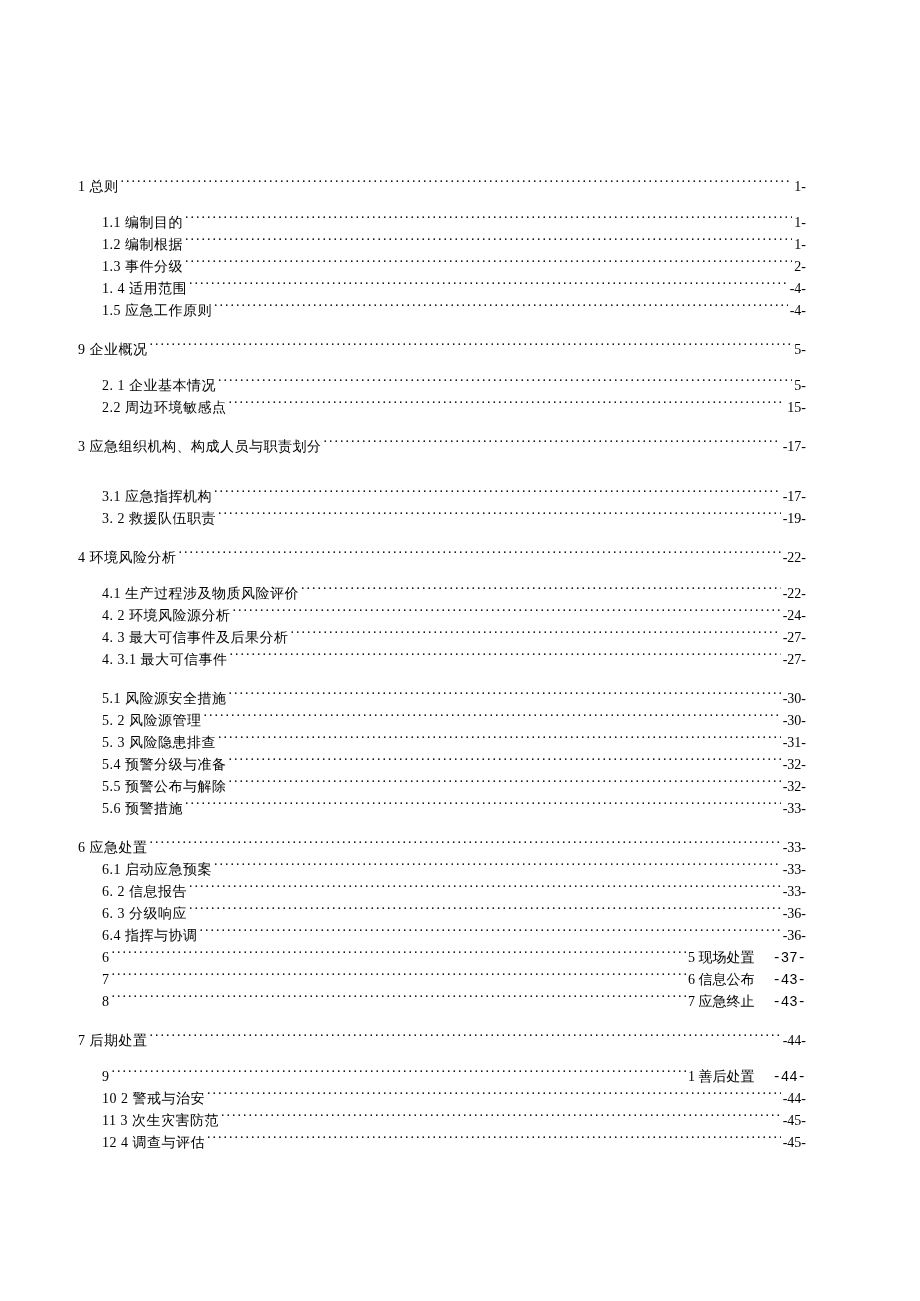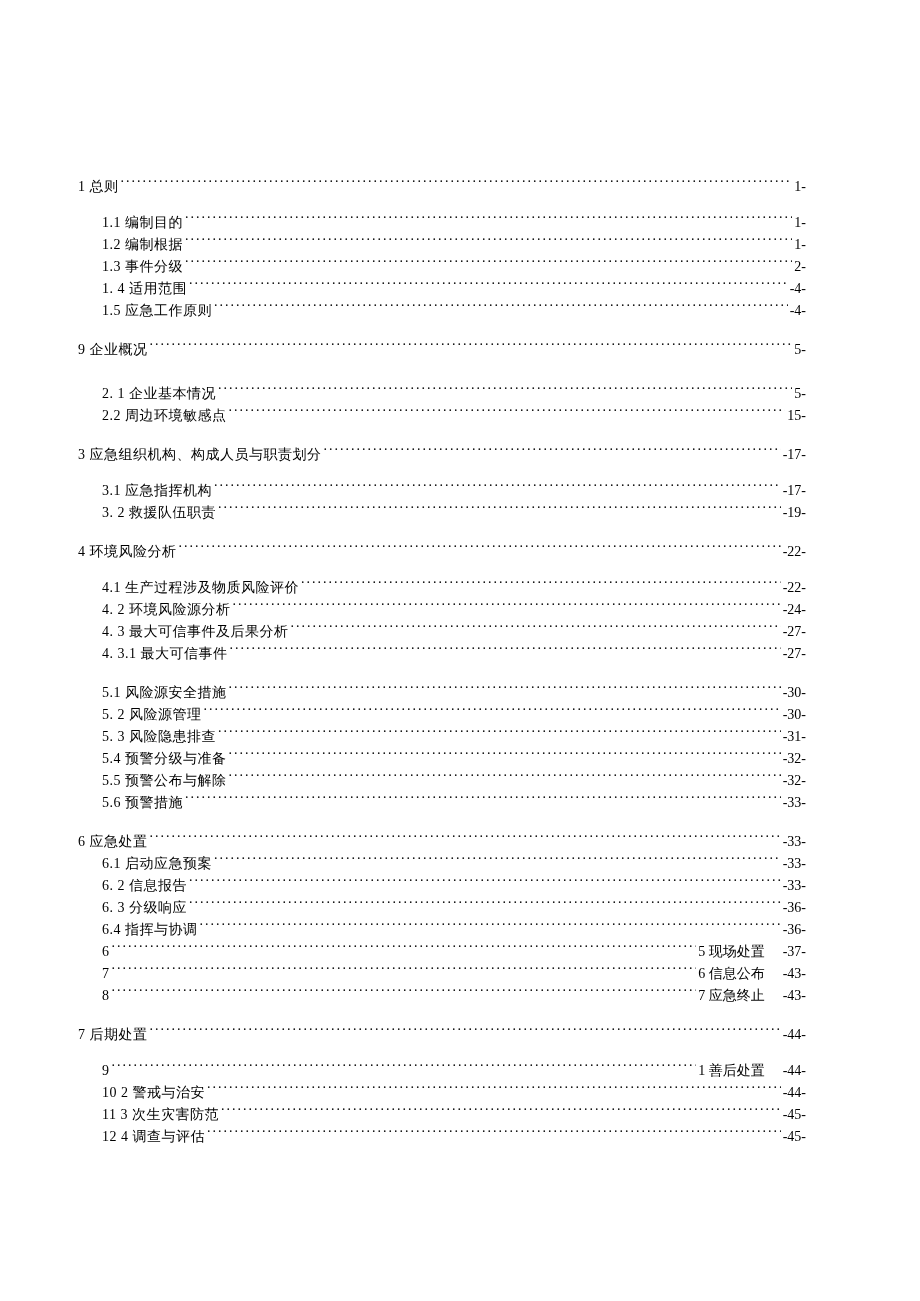--- a/index.html
+++ b/index.html
@@ -48,20 +48,21 @@
     color: #000;
     font-family: serif;
   }
   #toc .page-no {
     flex: 0 0 auto;
   }
   
   #toc .trail {
     flex: 0 0 auto;
     padding-left: 18px;
+    font-family: Liberation Mono, monospace;
   }
 </style>
 </head>
 <body>
 
 <div class="page">
   <div id="toc">
       <div class="sec">
         <div class="entry level0">
           <span class="label">1 总则</span>
@@ -102,21 +103,21 @@
           </div>
         </div>
       </div>
       <div class="sec">
         <div class="entry level0">
           <span class="label">9    企业概况</span>
           <span> </span>
           <span class="dots"></span>
           <span class="page-no">5-</span>
         </div>
-        <div style="margin-top: 22px;">
+        <div style="margin-top: 14px;">
           <div class="entry level1">
             <span class="label">2. 1 企业基本情况</span>
             <span> </span>
             <span class="dots"></span>
             <span class="page-no">5-</span>
           </div>
           <div class="entry level1">
             <span class="label">2.2 周边环境敏感点</span>
             <span> </span>
             <span class="dots"></span>
@@ -124,21 +125,21 @@
           </div>
         </div>
       </div>
       <div class="sec">
         <div class="entry level0">
           <span class="label">3    应急组织机构、构成人员与职责划分</span>
           <span> </span>
           <span class="dots"></span>
           <span class="page-no">-17-</span>
         </div>
-        <div style="margin-top: 14px;">
+        <div style="margin-top: 28px;">
           <div class="entry level1">
             <span class="label">3.1  应急指挥机构</span>
             <span> </span>
             <span class="dots"></span>
             <span class="page-no">-17-</span>
           </div>
           <div class="entry level1">
             <span class="label">3. 2 救援队伍职责</span>
             <span> </span>
             <span class="dots"></span>

